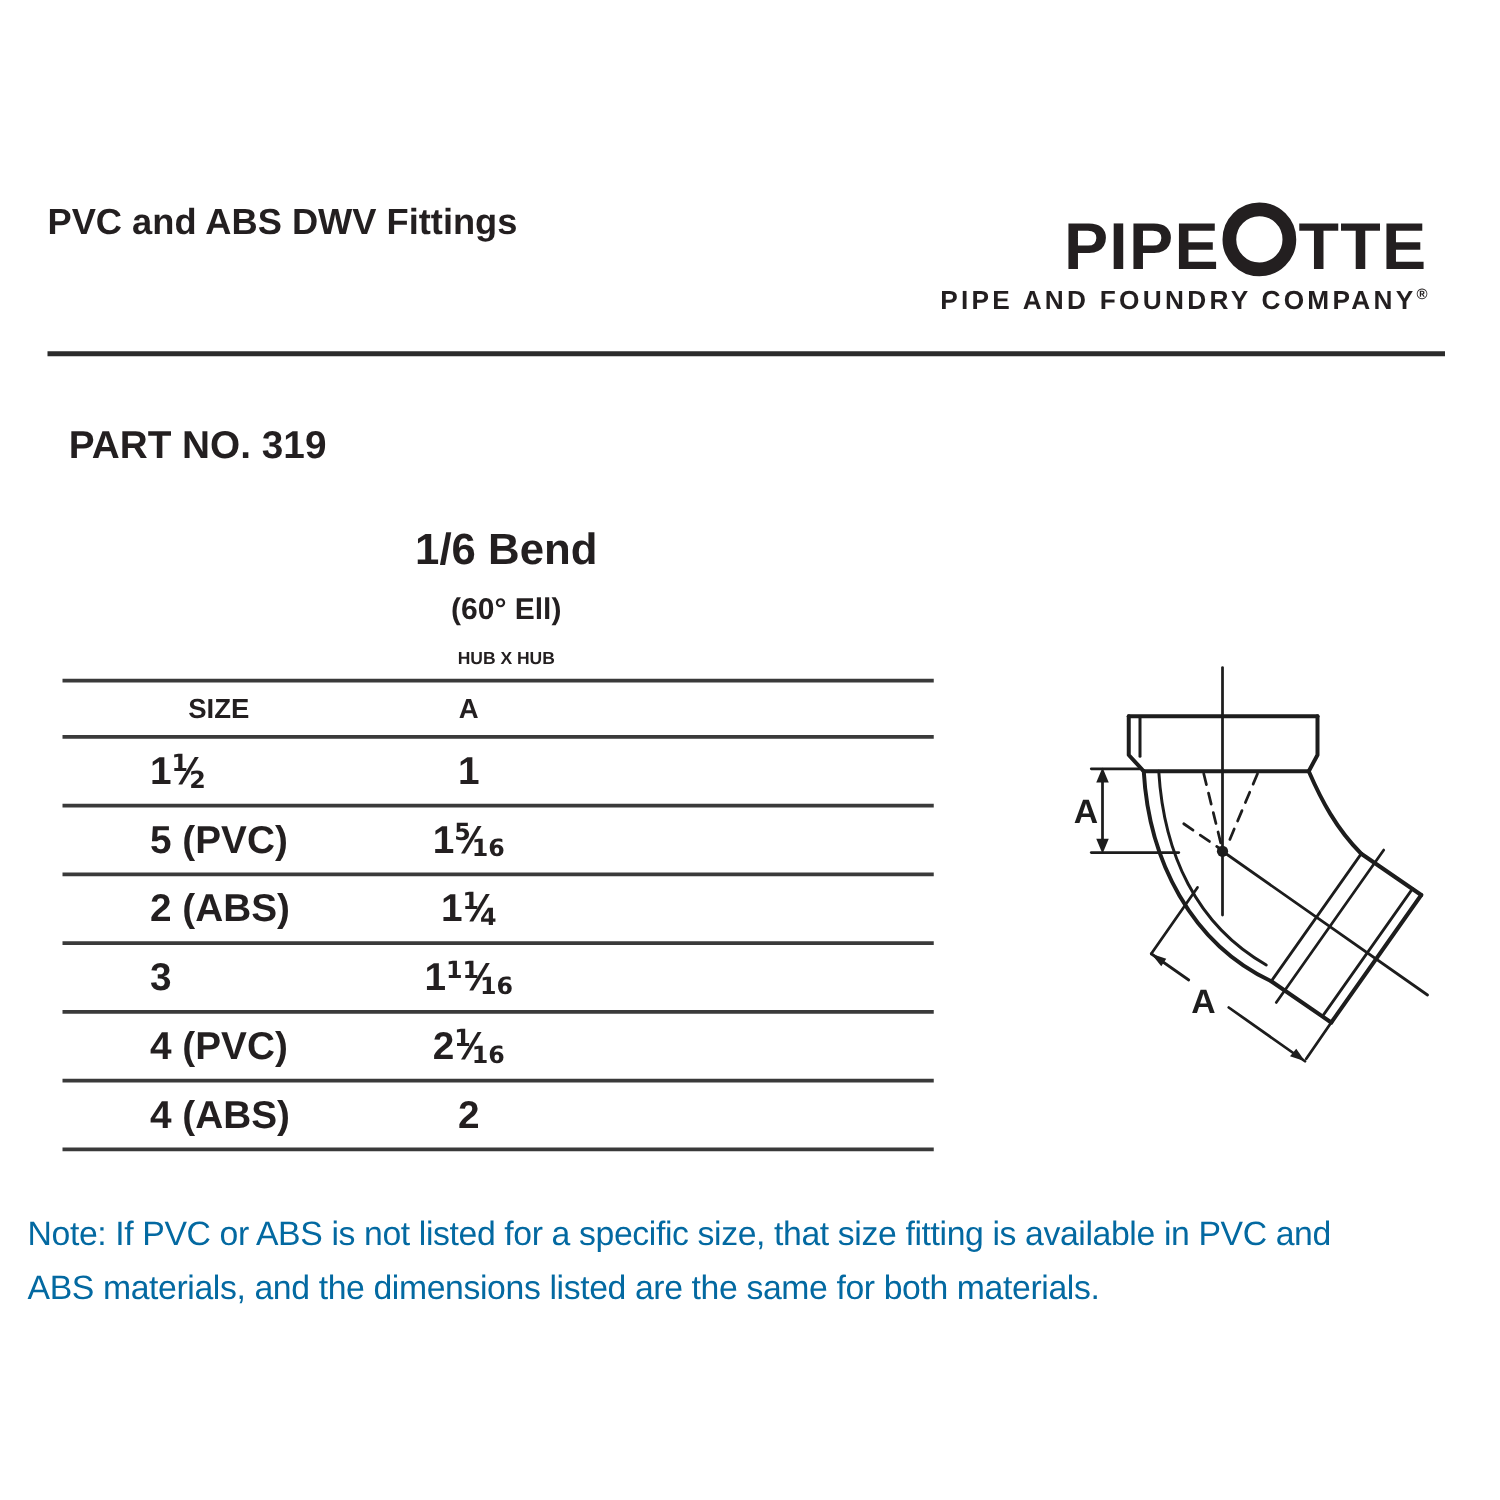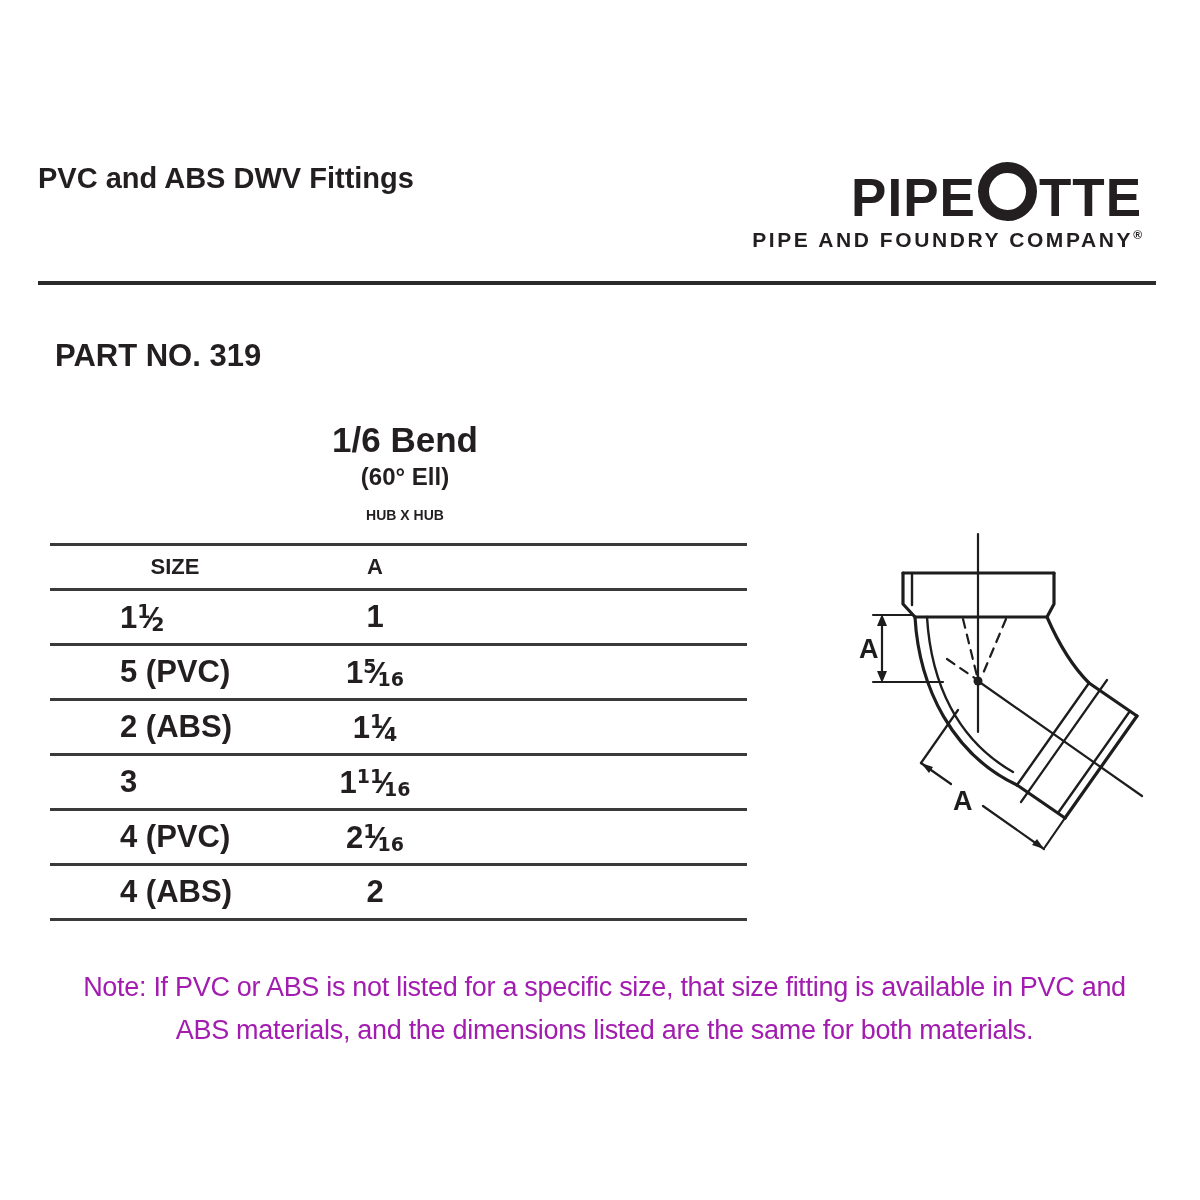--- a/index.html
+++ b/index.html
@@ -13,21 +13,21 @@
   .logo-o{display:inline-block;width:37px;height:37px;border:11px solid #231f20;border-radius:50%;
           margin:0 2px;position:relative;top:2px;}
   .logo-o span{font-size:0;color:transparent;}
   .logo-tag{margin-top:4px;font-size:21px;font-weight:700;letter-spacing:2.6px;white-space:nowrap;}
   .logo-tag sup{font-size:12px;letter-spacing:0;}
   .head-rule{position:absolute;left:38px;top:281px;width:1118px;height:4px;background:#2b2b2b;}
 
   
   .part-no{position:absolute;left:55px;top:338px;font-size:31px;font-weight:700;}
   .product-head{position:absolute;left:55px;top:420px;width:700px;text-align:center;}
-  .p-title{font-size:35px;font-weight:700;margin-bottom:3px;}
+  .p-title{font-size:35px;font-weight:700;margin-bottom:14px;}
   .p-sub{font-size:24px;font-weight:700;margin-bottom:16px;}
   .p-conn{font-size:14px;font-weight:700;}
 
   
   .dim-table{position:absolute;left:50px;top:543px;width:697px;
              border-top:3px solid #3a3a3a;border-bottom:3px solid #3a3a3a;}
   .t-row{display:grid;grid-template-columns:250px 150px auto;align-items:center;}
   .t-head{height:42px;border-bottom:3px solid #3a3a3a;font-size:22px;font-weight:700;}
   .t-head .c1,.t-head .c2{justify-self:center;text-align:left;}
   .t-data{height:52px;border-bottom:3px solid #3a3a3a;font-size:31px;font-weight:700;}
@@ -43,21 +43,21 @@
   .drawing{position:absolute;left:855px;top:518px;}
   .ol{fill:none;stroke:#1d1d1d;stroke-width:3.2;stroke-linejoin:round;stroke-linecap:round;}
   .ol2{fill:none;stroke:#1d1d1d;stroke-width:2.4;stroke-linecap:round;}
   .cl{fill:none;stroke:#1d1d1d;stroke-width:2.2;stroke-linecap:round;}
   .cl.dash{stroke-dasharray:9 7;}
   .dl{fill:none;stroke:#1d1d1d;stroke-width:2.2;stroke-linecap:round;}
   .dimtext{font-family:"Liberation Sans",sans-serif;font-size:27px;font-weight:700;fill:#1d1d1d;}
 
   
   .note{position:absolute;left:22px;top:966px;width:1165px;font-size:27px;line-height:43px;
-        letter-spacing:-0.3px;color:#a21caf;text-align:center;}
+        letter-spacing:-0.3px;color:#0369a1;}
   .note div{white-space:nowrap;}
 </style>
 </head>
 <body>
 
 <div class="page">
 
   <div class="doc-title">PVC and ABS DWV Fittings</div>
 
   <div class="logo">

